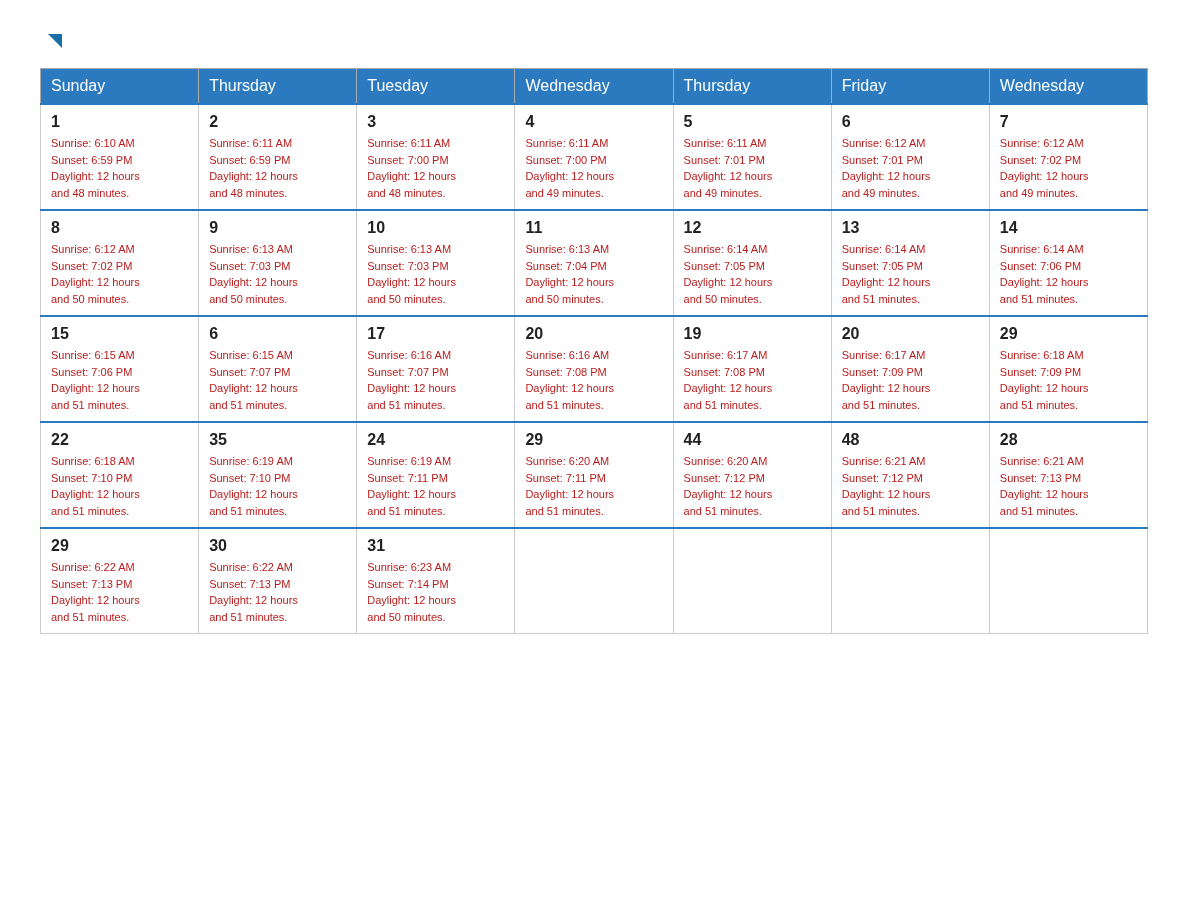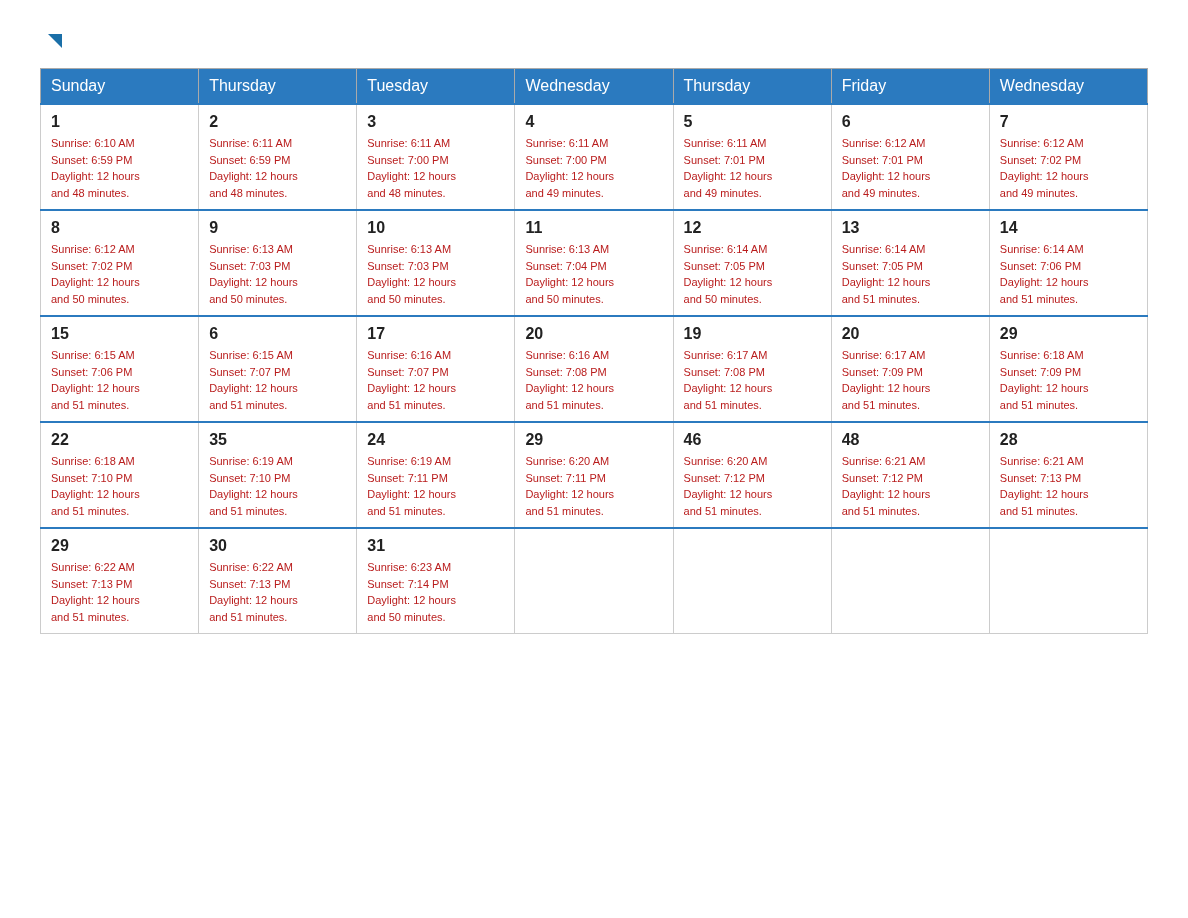--- a/index.html
+++ b/index.html
@@ -138,21 +138,21 @@
         <td><span class="day-num">20</span><span class="day-info">Sunrise: 6:16 AM<br>Sunset: 7:08 PM<br>Daylight: 12 hours<br>and 51 minutes.</span></td>
         <td><span class="day-num">19</span><span class="day-info">Sunrise: 6:17 AM<br>Sunset: 7:08 PM<br>Daylight: 12 hours<br>and 51 minutes.</span></td>
         <td><span class="day-num">20</span><span class="day-info">Sunrise: 6:17 AM<br>Sunset: 7:09 PM<br>Daylight: 12 hours<br>and 51 minutes.</span></td>
         <td><span class="day-num">29</span><span class="day-info">Sunrise: 6:18 AM<br>Sunset: 7:09 PM<br>Daylight: 12 hours<br>and 51 minutes.</span></td>
       </tr>
       <tr>
         <td><span class="day-num">22</span><span class="day-info">Sunrise: 6:18 AM<br>Sunset: 7:10 PM<br>Daylight: 12 hours<br>and 51 minutes.</span></td>
         <td><span class="day-num">35</span><span class="day-info">Sunrise: 6:19 AM<br>Sunset: 7:10 PM<br>Daylight: 12 hours<br>and 51 minutes.</span></td>
         <td><span class="day-num">24</span><span class="day-info">Sunrise: 6:19 AM<br>Sunset: 7:11 PM<br>Daylight: 12 hours<br>and 51 minutes.</span></td>
         <td><span class="day-num">29</span><span class="day-info">Sunrise: 6:20 AM<br>Sunset: 7:11 PM<br>Daylight: 12 hours<br>and 51 minutes.</span></td>
-        <td><span class="day-num">46</span><span class="day-info">Sunrise: 6:20 AM<br>Sunset: 7:12 PM<br>Daylight: 12 hours<br>and 51 minutes.</span></td>
+        <td><span class="day-num">44</span><span class="day-info">Sunrise: 6:20 AM<br>Sunset: 7:12 PM<br>Daylight: 12 hours<br>and 51 minutes.</span></td>
         <td><span class="day-num">48</span><span class="day-info">Sunrise: 6:21 AM<br>Sunset: 7:12 PM<br>Daylight: 12 hours<br>and 51 minutes.</span></td>
         <td><span class="day-num">28</span><span class="day-info">Sunrise: 6:21 AM<br>Sunset: 7:13 PM<br>Daylight: 12 hours<br>and 51 minutes.</span></td>
       </tr>
       <tr>
         <td><span class="day-num">29</span><span class="day-info">Sunrise: 6:22 AM<br>Sunset: 7:13 PM<br>Daylight: 12 hours<br>and 51 minutes.</span></td>
         <td><span class="day-num">30</span><span class="day-info">Sunrise: 6:22 AM<br>Sunset: 7:13 PM<br>Daylight: 12 hours<br>and 51 minutes.</span></td>
         <td><span class="day-num">31</span><span class="day-info">Sunrise: 6:23 AM<br>Sunset: 7:14 PM<br>Daylight: 12 hours<br>and 50 minutes.</span></td>
         <td class="empty-cell"></td>
         <td class="empty-cell"></td>
         <td class="empty-cell"></td>

